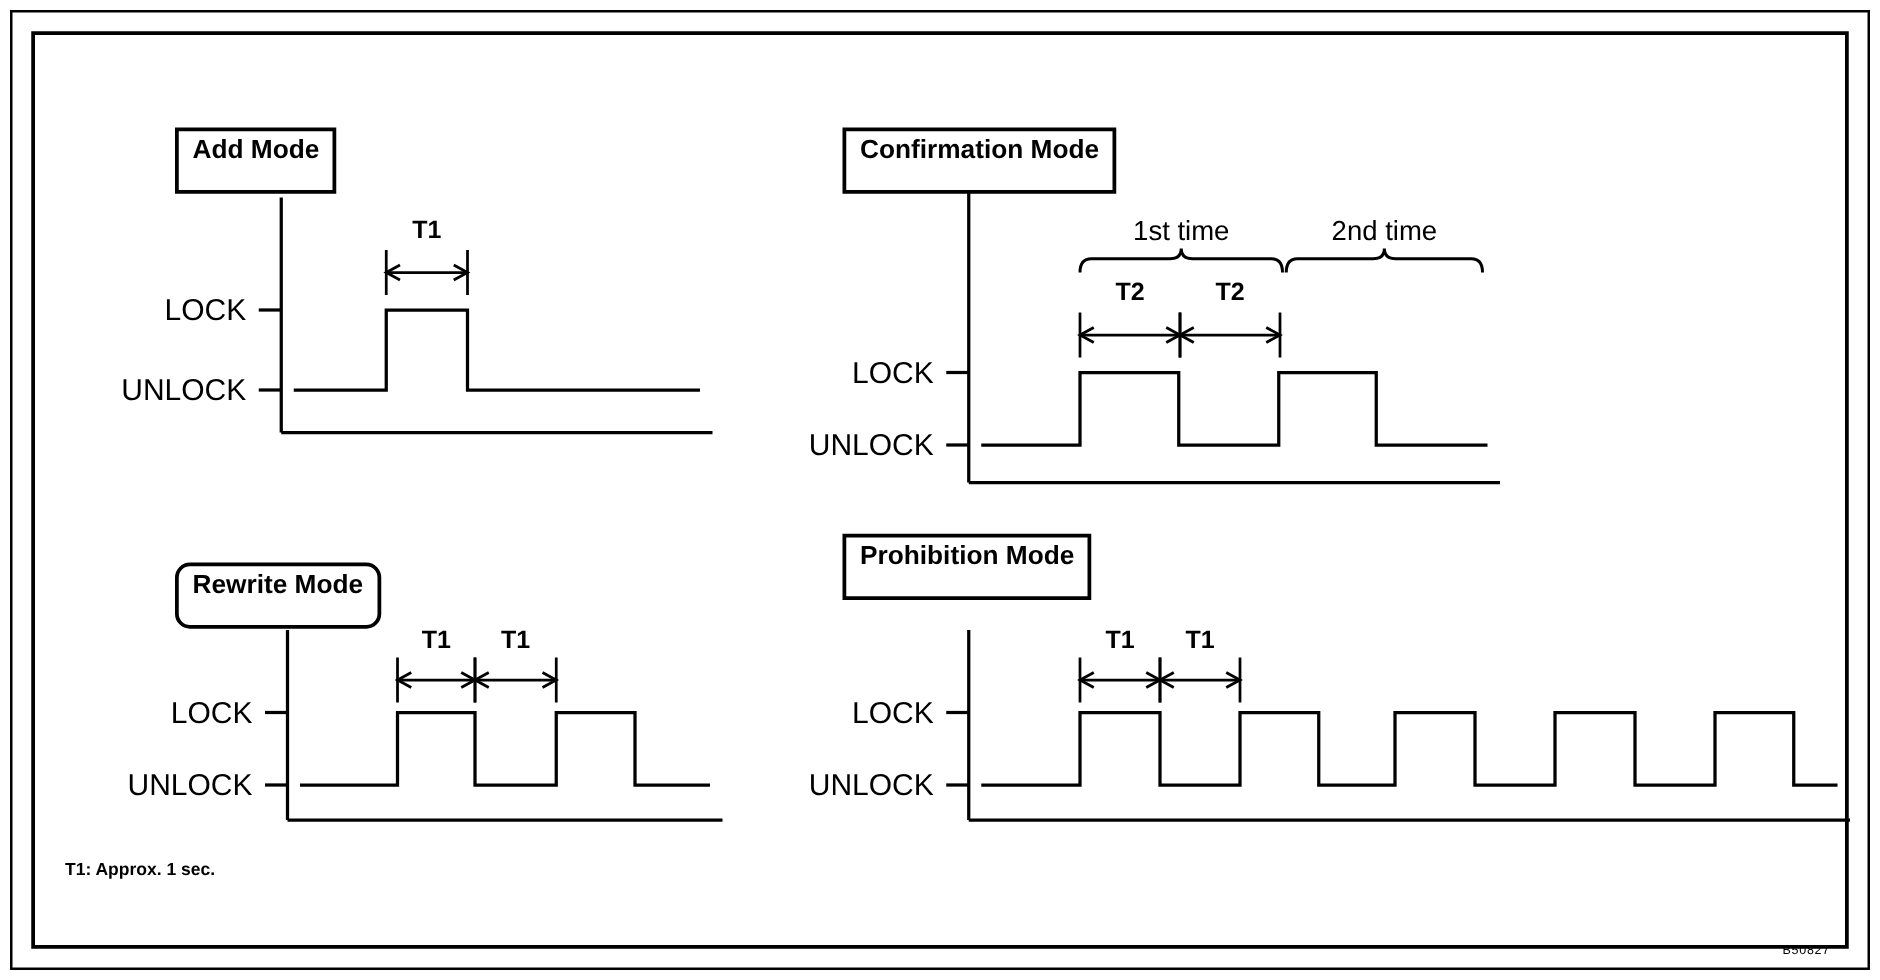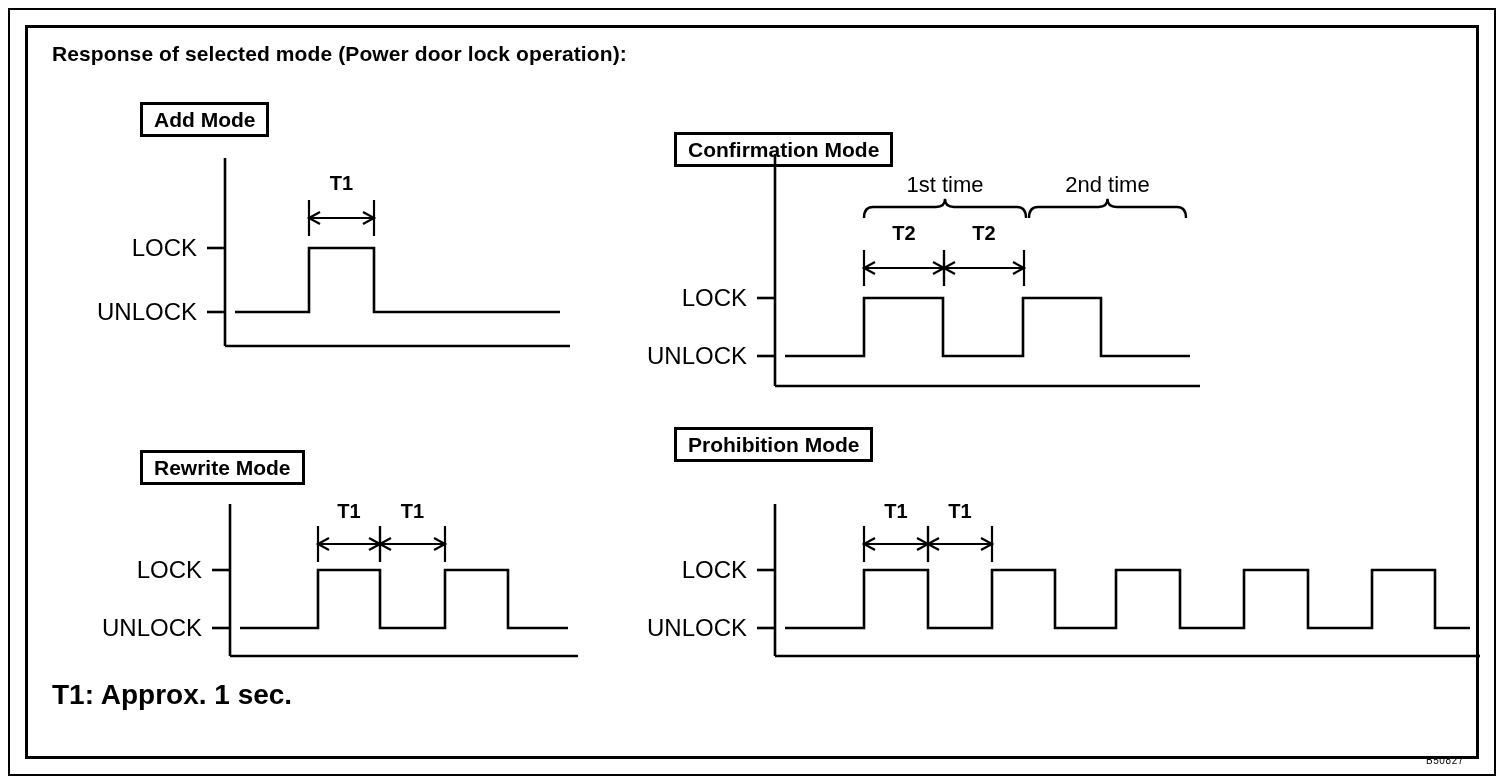--- a/index.html
+++ b/index.html
@@ -49,21 +49,21 @@
     color: #000;
     letter-spacing: 0.1px;
     white-space: nowrap;
   }
 
   
   .mode-box {
     position: absolute;
     border: 3px solid #000;
     background: #fff;
-    padding: 3px 11px 2px 11px;
+    padding: 3px 11px 20px 11px;
     font-size: 21px;
     font-weight: bold;
     color: #000;
     white-space: nowrap;
     box-sizing: border-box;
   }
 
   
   .panel {
     position: absolute;
@@ -71,21 +71,21 @@
   .panel svg {
     display: block;
     overflow: visible;
   }
 
   
   .notes {
     position: absolute;
     left: 52px;
     top: 680px;
-    font-size: 28px;
+    font-size: 14px;
     font-weight: bold;
     color: #000;
     line-height: 30px;
   }
   .notes div { white-space: nowrap; }
 
   
   .refcode {
     position: absolute;
     right: 40px;
@@ -114,21 +114,20 @@
   }
 </style>
 </head>
 <body>
 
 <div id="page">
 
   <div class="frame-outer"></div>
   <div class="frame-inner"></div>
 
-  <div class="headline">Response of selected mode (Power door lock operation):</div>
 
   <div class="mode-box" style="left:140px; top:102px;">
     <span>Add Mode</span>
   </div>
   <div class="panel" id="panel-add" style="left:165px; top:150px;">
     <svg width="400" height="200" viewBox="0 0 400 200">
         <line x1="60" y1="8" x2="60" y2="196" stroke="#000" stroke-width="2.6"></line>
         <line x1="60" y1="196" x2="405" y2="196" stroke="#000" stroke-width="2.6"></line>
         <line x1="42" y1="98" x2="60" y2="98" stroke="#000" stroke-width="2.6"></line>
         <text x="32" y="106" text-anchor="end" class="axis-label">LOCK</text>
@@ -137,21 +136,21 @@
         <path d="M 70 162 L 144 162 L 144 98 L 209 98 L 209 162 L 395 162" fill="none" stroke="#000" stroke-width="2.6" stroke-linecap="butt" stroke-linejoin="miter"></path>
         <line x1="144" y1="50" x2="144" y2="86" stroke="#000" stroke-width="2.2"></line>
         <line x1="209" y1="50" x2="209" y2="86" stroke="#000" stroke-width="2.2"></line>
         <line x1="144" y1="68" x2="209" y2="68" stroke="#000" stroke-width="2.2"></line>
         <path d="M 155 62 L 144 68 L 155 74" fill="none" stroke="#000" stroke-width="2.2"></path>
         <path d="M 198 62 L 209 68 L 198 74" fill="none" stroke="#000" stroke-width="2.2"></path>
         <text x="176.5" y="40" text-anchor="middle" class="dim-label">T1</text>
       </svg>
   </div>
 
-  <div class="mode-box" style="left:674px; top:102px;margin-top:30px;">
+  <div class="mode-box" style="left:674px; top:102px;">
     <span>Confirmation Mode</span>
   </div>
   <div class="panel" id="panel-confirmation" style="left:715px; top:150px;">
     <svg width="470" height="250" viewBox="0 0 470 250">
         <line x1="60" y1="4" x2="60" y2="236" stroke="#000" stroke-width="2.6"></line>
         <line x1="60" y1="236" x2="485" y2="236" stroke="#000" stroke-width="2.6"></line>
         <line x1="42" y1="148" x2="60" y2="148" stroke="#000" stroke-width="2.6"></line>
         <text x="32" y="156" text-anchor="end" class="axis-label">LOCK</text>
         <line x1="42" y1="206" x2="60" y2="206" stroke="#000" stroke-width="2.6"></line>
         <text x="32" y="214" text-anchor="end" class="axis-label">UNLOCK</text>
@@ -168,21 +167,21 @@
         <path d="M 240 112 L 229 118 L 240 124" fill="none" stroke="#000" stroke-width="2.2"></path>
         <path d="M 298 112 L 309 118 L 298 124" fill="none" stroke="#000" stroke-width="2.2"></path>
         <text x="269" y="90" text-anchor="middle" class="dim-label">T2</text>
         <path d="M 149 68 q 0 -11 9 -11 L 221 57 q 9 0 9 -8.25 q 0 8.25 9 8.25 L 302 57 q 9 0 9 11" fill="none" stroke="#000" stroke-width="2.4" stroke-linecap="butt"></path>
         <text x="230" y="42" text-anchor="middle" class="brace-label">1st time</text>
         <path d="M 314 68 q 0 -11 9 -11 L 383.5 57 q 9 0 9 -8.25 q 0 8.25 9 8.25 L 462 57 q 9 0 9 11" fill="none" stroke="#000" stroke-width="2.4" stroke-linecap="butt"></path>
         <text x="392.5" y="42" text-anchor="middle" class="brace-label">2nd time</text>
       </svg>
   </div>
 
-  <div class="mode-box" style="left:140px; top:450px;">
+  <div class="mode-box" style="left:140px; top:450px;border-radius:12px;">
     <span>Rewrite Mode</span>
   </div>
   <div class="panel" id="panel-rewrite" style="left:170px; top:500px;">
     <svg width="400" height="180" viewBox="0 0 400 180">
         <line x1="60" y1="4" x2="60" y2="156" stroke="#000" stroke-width="2.6"></line>
         <line x1="60" y1="156" x2="408" y2="156" stroke="#000" stroke-width="2.6"></line>
         <line x1="42" y1="70" x2="60" y2="70" stroke="#000" stroke-width="2.6"></line>
         <text x="32" y="78" text-anchor="end" class="axis-label">LOCK</text>
         <line x1="42" y1="128" x2="60" y2="128" stroke="#000" stroke-width="2.6"></line>
         <text x="32" y="136" text-anchor="end" class="axis-label">UNLOCK</text>

